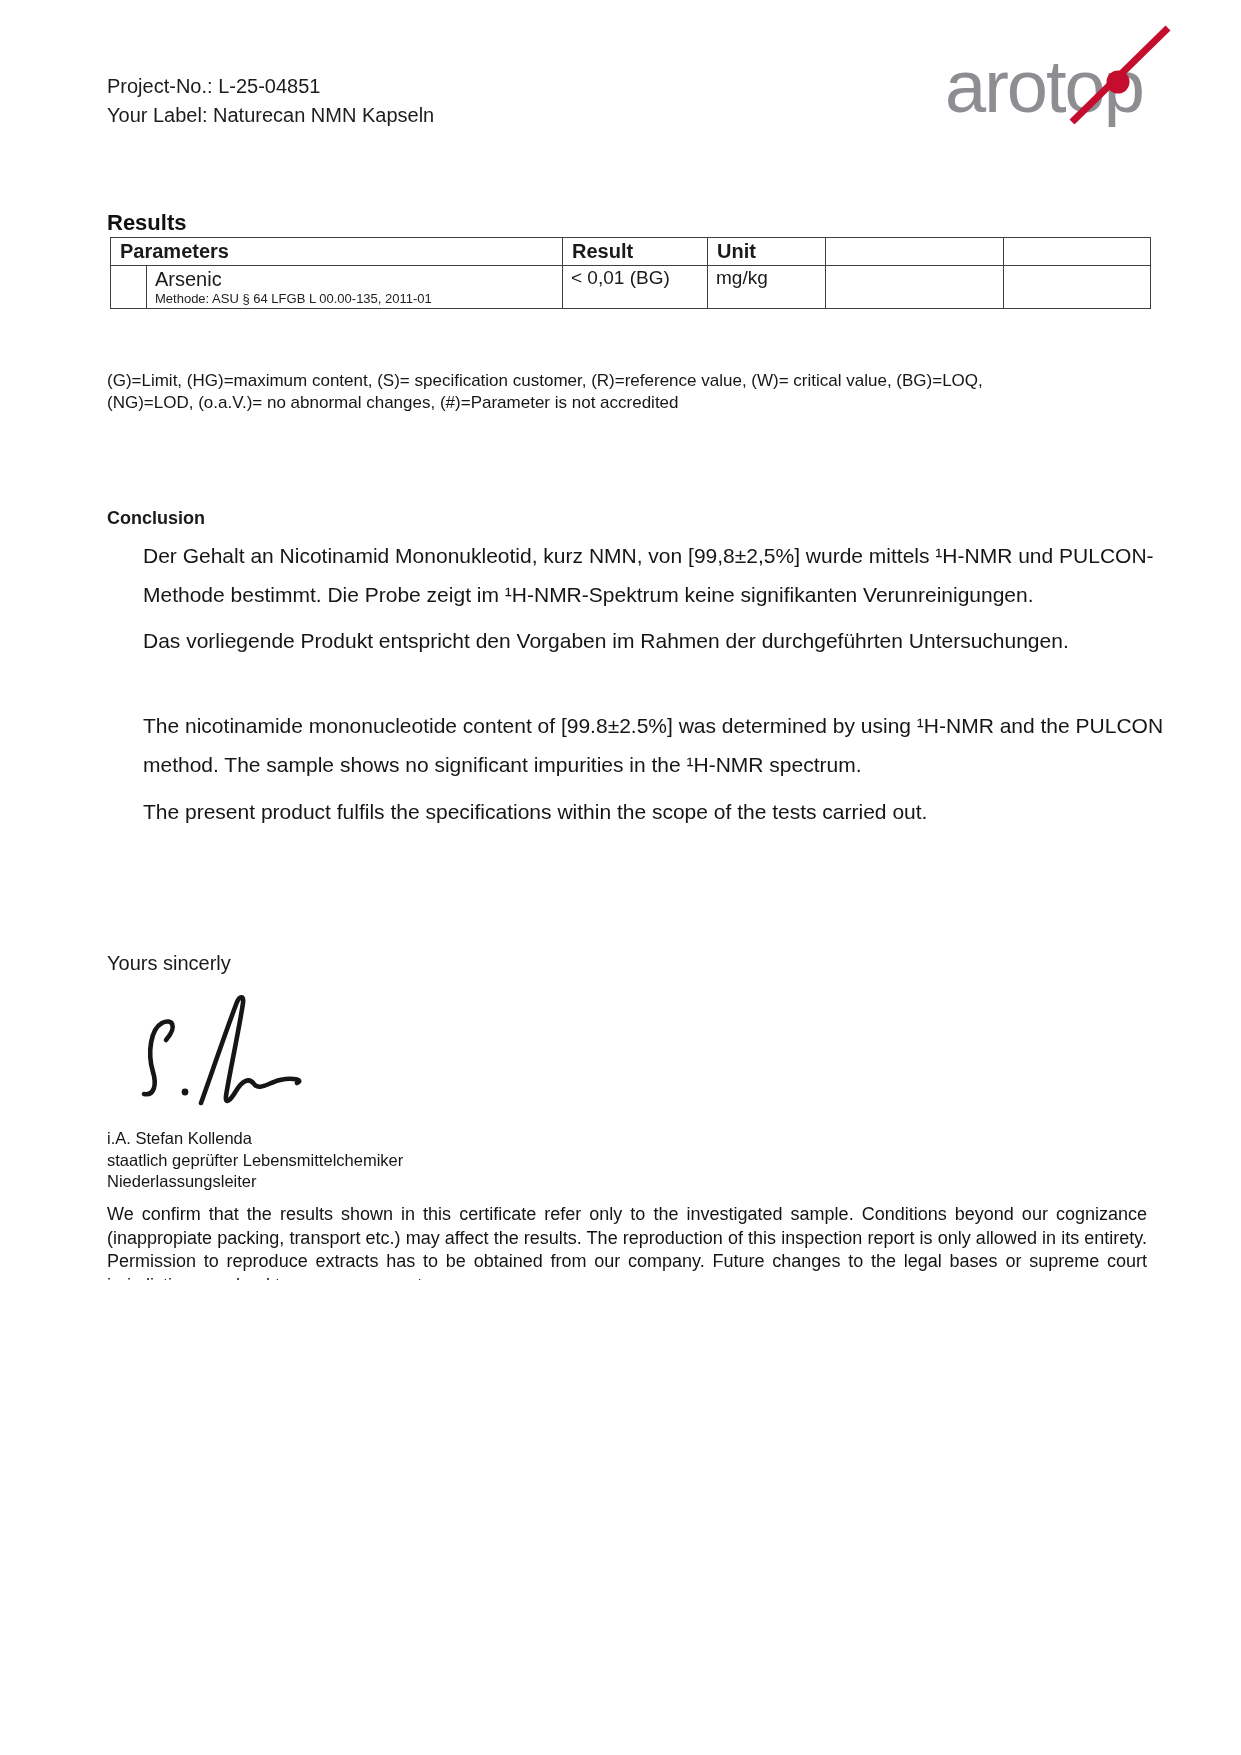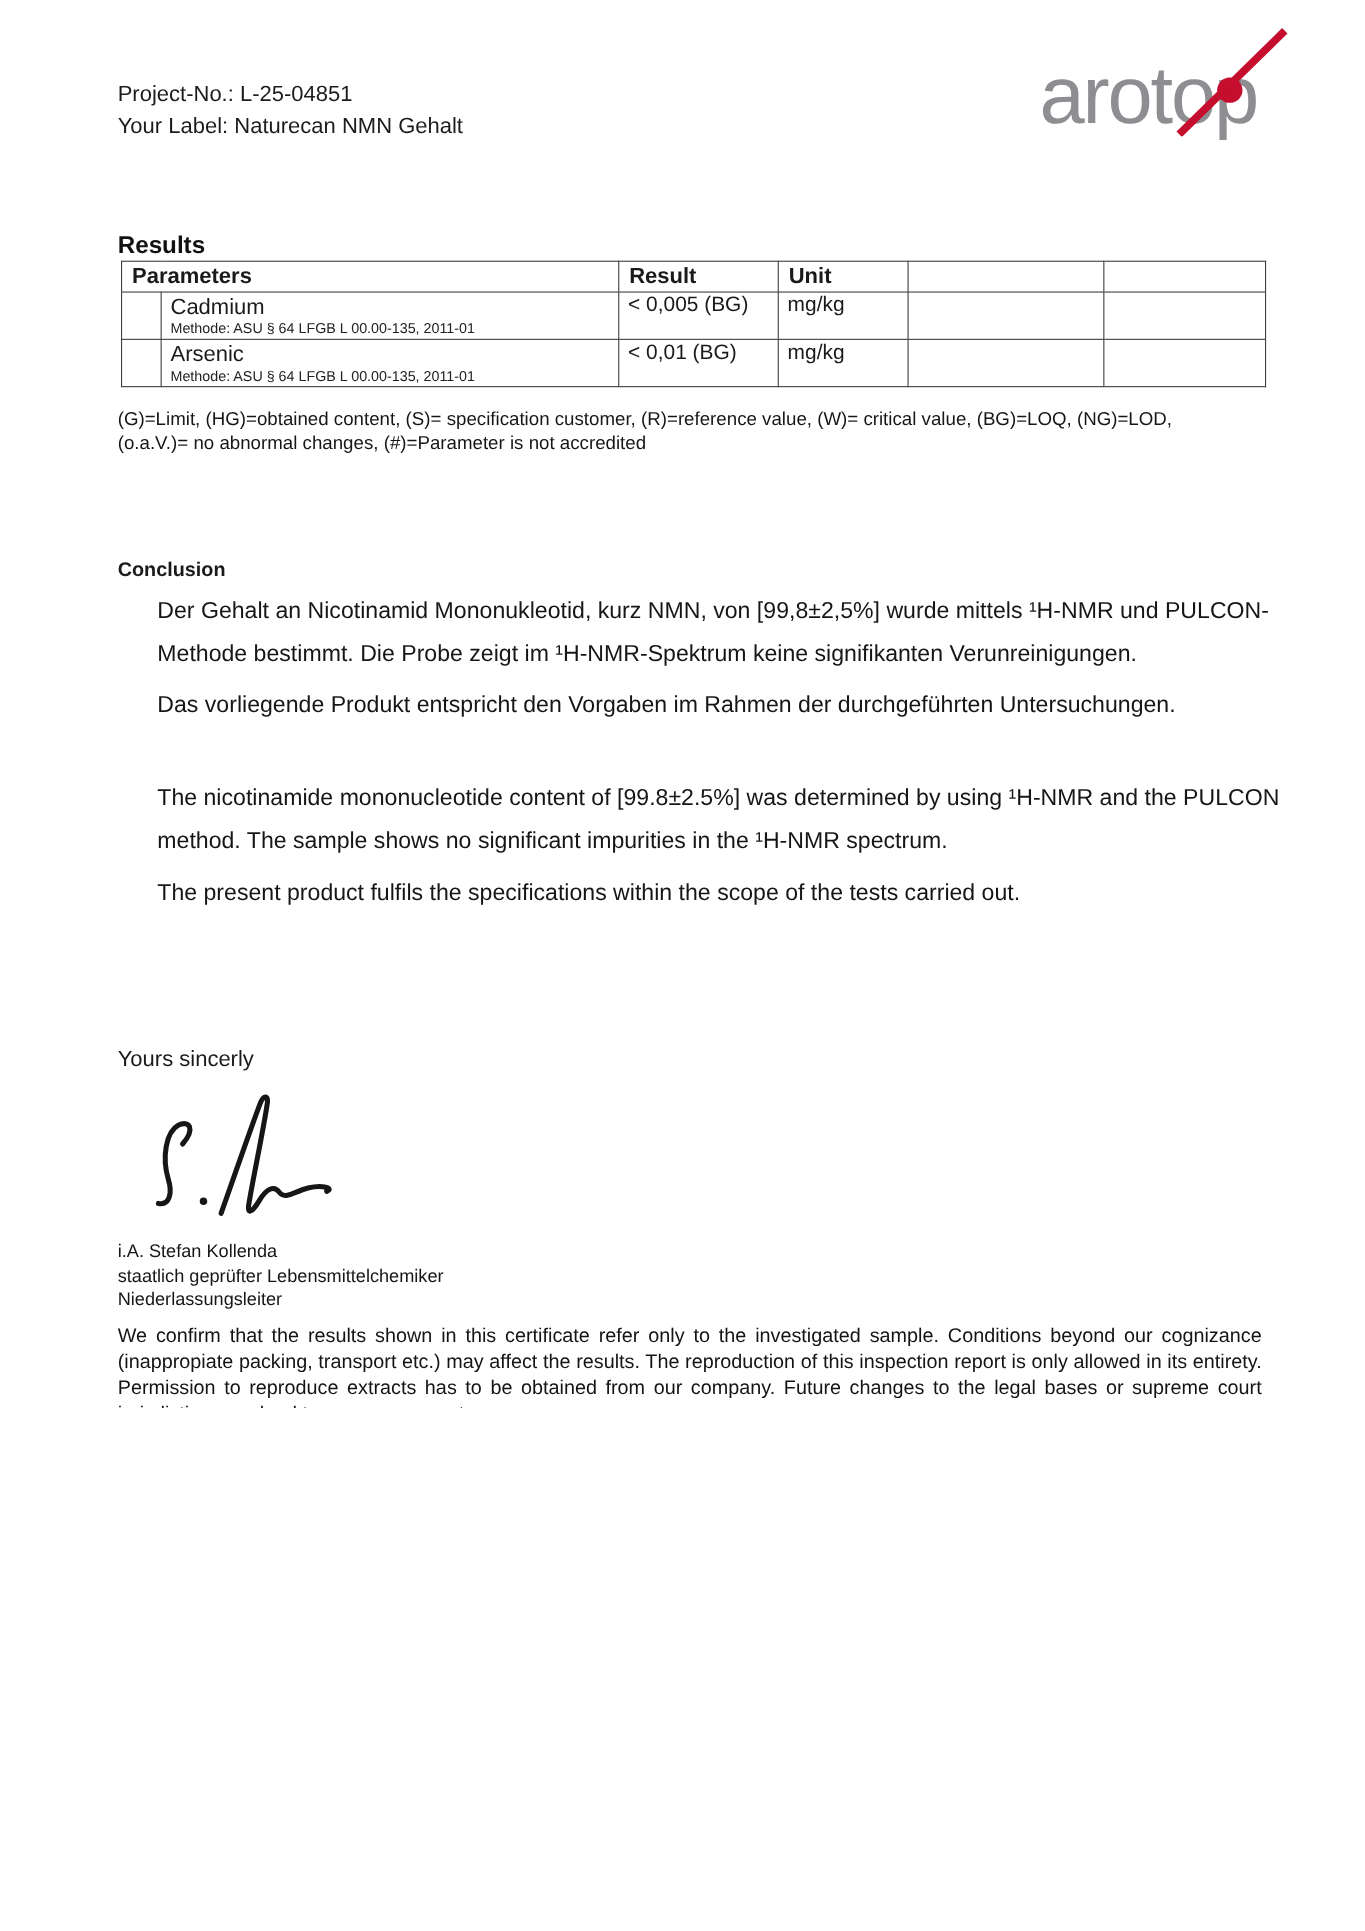--- a/index.html
+++ b/index.html
@@ -96,21 +96,21 @@
     text-align: center; font-size: 18px; color: #1c1c1c;
   }
 </style>
 </head>
 <body>
 
 <div class="page">
 
   <div class="header-info">
     <div>Project-No.: L-25-04851</div>
-    <div>Your Label: Naturecan NMN Gehalt</div>
+    <div>Your Label: Naturecan NMN Kapseln</div>
   </div>
 
   <div class="logo">
     <div class="logo-text"><span>arot</span><span style="position:relative;">o</span><span>p</span></div>
     <svg class="logo-overlay" width="265" height="102" viewBox="0 0 265 102">
       <circle cx="188" cy="60" r="11.5" fill="#c50e2e"></circle>
       <line x1="142" y1="100" x2="238" y2="6" stroke="#c50e2e" stroke-width="7"></line>
     </svg>
   </div>
 
@@ -129,43 +129,32 @@
       <tr>
         <th colspan="2">Parameters</th>
         <th>Result</th>
         <th>Unit</th>
         <th></th>
         <th></th>
       </tr>
       <tr>
         <td class="mark"></td>
         <td>
-          <div class="pname">Cadmium</div>
-          <div class="pmethod">Methode: ASU § 64 LFGB L 00.00-135, 2011-01</div>
-        </td>
-        <td class="res">&lt; 0,005 (BG)</td>
-        <td class="unit">mg/kg</td>
-        <td></td>
-        <td></td>
-      </tr>
-      <tr>
-        <td class="mark"></td>
-        <td>
           <div class="pname">Arsenic</div>
           <div class="pmethod">Methode: ASU § 64 LFGB L 00.00-135, 2011-01</div>
         </td>
         <td class="res">&lt; 0,01 (BG)</td>
         <td class="unit">mg/kg</td>
         <td></td>
         <td></td>
       </tr>
     </tbody>
   </table>
 
-  <div class="results-legend">(G)=Limit, (HG)=obtained content, (S)= specification customer, (R)=reference value, (W)= critical value, (BG)=LOQ, (NG)=LOD, (o.a.V.)= no abnormal changes, (#)=Parameter is not accredited</div>
+  <div class="results-legend">(G)=Limit, (HG)=maximum content, (S)= specification customer, (R)=reference value, (W)= critical value, (BG)=LOQ, (NG)=LOD, (o.a.V.)= no abnormal changes, (#)=Parameter is not accredited</div>
 
   <div class="conclusion-heading">Conclusion</div>
   <p class="body-para p-de1">Der Gehalt an Nicotinamid Mononukleotid, kurz NMN, von [99,8±2,5%] wurde mittels ¹H-NMR und PULCON-Methode bestimmt. Die Probe zeigt im ¹H-NMR-Spektrum keine signifikanten Verunreinigungen.</p>
   <p class="body-para p-de2">Das vorliegende Produkt entspricht den Vorgaben im Rahmen der durchgeführten Untersuchungen.</p>
   <p class="body-para p-en1">The nicotinamide mononucleotide content of [99.8±2.5%] was determined by using ¹H-NMR and the PULCON method. The sample shows no significant impurities in the ¹H-NMR spectrum.</p>
   <p class="body-para p-en2">The present product fulfils the specifications within the scope of the tests carried out.</p>
 
   <div class="closing">Yours sincerly</div>
 
   <svg class="signature" width="200" height="122" viewBox="0 0 200 122">

